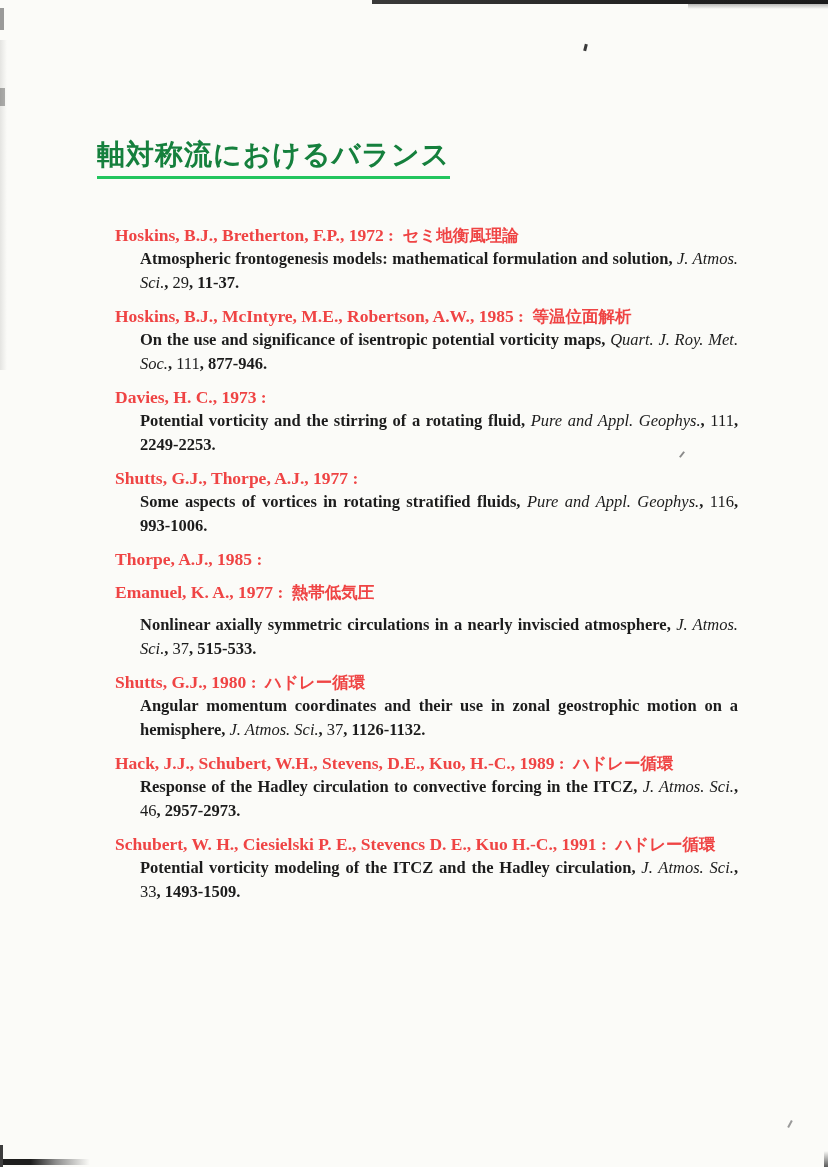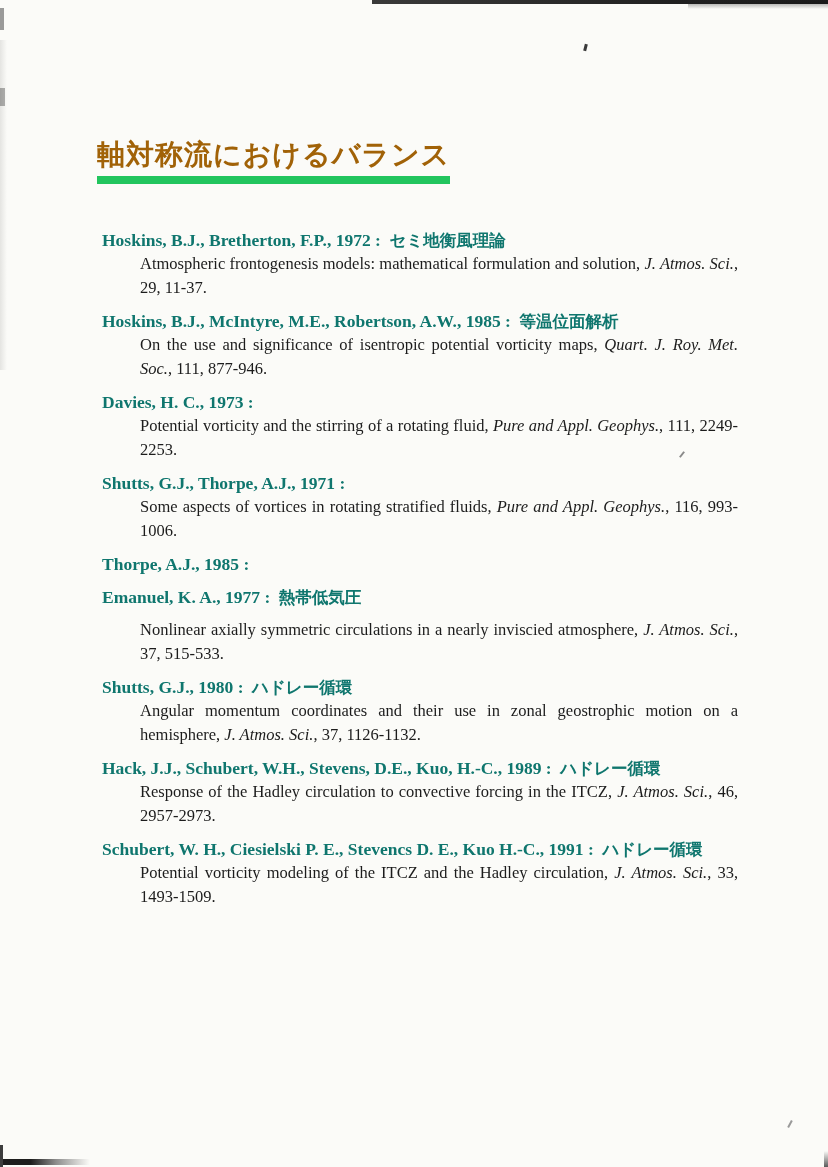--- a/index.html
+++ b/index.html
@@ -36,52 +36,52 @@
   .content { position: absolute; left: 97px; top: 139px; width: 641px; }
 
   .title {
     display: inline-block;
     margin: 0 0 44px 0;
     font-family: "Liberation Sans", "DejaVu Sans", sans-serif;
     font-weight: 600;
     font-size: 28px;
     line-height: 32px;
     letter-spacing: 1px;
-    color: #a16207;
-    border-bottom: 8px solid #22c55e;
+    color: #15803d;
+    border-bottom: 3px solid #22c55e;
     padding-bottom: 5px;
   }
 
   .ref-list { width: 641px; }
 
   .entry { margin-bottom: 9px; }
 
   .entry-heading {
-    margin-left: 5px;
+    margin-left: 18px;
     padding-left: 32px;
     text-indent: -32px;
     font-size: 17.5px;
     line-height: 24px;
     font-weight: bold;
-    color: #0f766e;
+    color: #ef4444;
   }
   .h-ja {
     font-family: "Liberation Sans", "DejaVu Sans", sans-serif;
     font-size: 16.5px;
     margin-left: 4px;
   }
 
   .entry-body {
     margin-left: 43px;
     font-size: 16.5px;
     line-height: 24px;
     text-align: justify;
     color: #1c1c1c;
   }
-  .run-n { font-style: normal; }
+  .run-n { font-style: normal; font-weight: bold; }
   .run-i { font-style: italic; margin-top: 36px; }
   .run-b { font-weight: normal; }
 </style>
 </head>
 <body>
 
 <div class="page">
 
   <div class="artifact top-strip"></div>
   <div class="artifact top-strip-fuzz"></div>
@@ -104,21 +104,21 @@
         </div>
         <div class="entry">
           <div class="entry-heading"><span class="h-en">Hoskins, B.J., McIntyre, M.E., Robertson, A.W., 1985 :</span><span class="h-ja"> 等温位面解析</span></div>
           <div class="entry-body"><span class="run-n">On the use and significance of isentropic potential vorticity maps, </span><span class="run-i">Quart. J. Roy. Met. Soc.</span><span class="run-n">, </span><span class="run-b">111</span><span class="run-n">, 877-946.</span></div>
         </div>
         <div class="entry">
           <div class="entry-heading"><span class="h-en">Davies, H. C., 1973 :</span></div>
           <div class="entry-body"><span class="run-n">Potential vorticity and the stirring of a rotating fluid, </span><span class="run-i">Pure and Appl. Geophys.</span><span class="run-n">, </span><span class="run-b">111</span><span class="run-n">, 2249-2253.</span></div>
         </div>
         <div class="entry">
-          <div class="entry-heading"><span class="h-en">Shutts, G.J., Thorpe, A.J., 1971 :</span></div>
+          <div class="entry-heading"><span class="h-en">Shutts, G.J., Thorpe, A.J., 1977 :</span></div>
           <div class="entry-body"><span class="run-n">Some aspects of vortices in rotating stratified fluids, </span><span class="run-i">Pure and Appl. Geophys.</span><span class="run-n">, </span><span class="run-b">116</span><span class="run-n">, 993-1006.</span></div>
         </div>
         <div class="entry">
           <div class="entry-heading"><span class="h-en">Thorpe, A.J., 1985 :</span></div>
         </div>
         <div class="entry">
           <div class="entry-heading"><span class="h-en">Emanuel, K. A., 1977 :</span><span class="h-ja"> 熱帯低気圧</span></div>
         </div>
         <div class="entry">
           <div class="entry-body"><span class="run-n">Nonlinear axially symmetric circulations in a nearly inviscied atmosphere, </span><span class="run-i">J. Atmos. Sci.</span><span class="run-n">, </span><span class="run-b">37</span><span class="run-n">, 515-533.</span></div>

